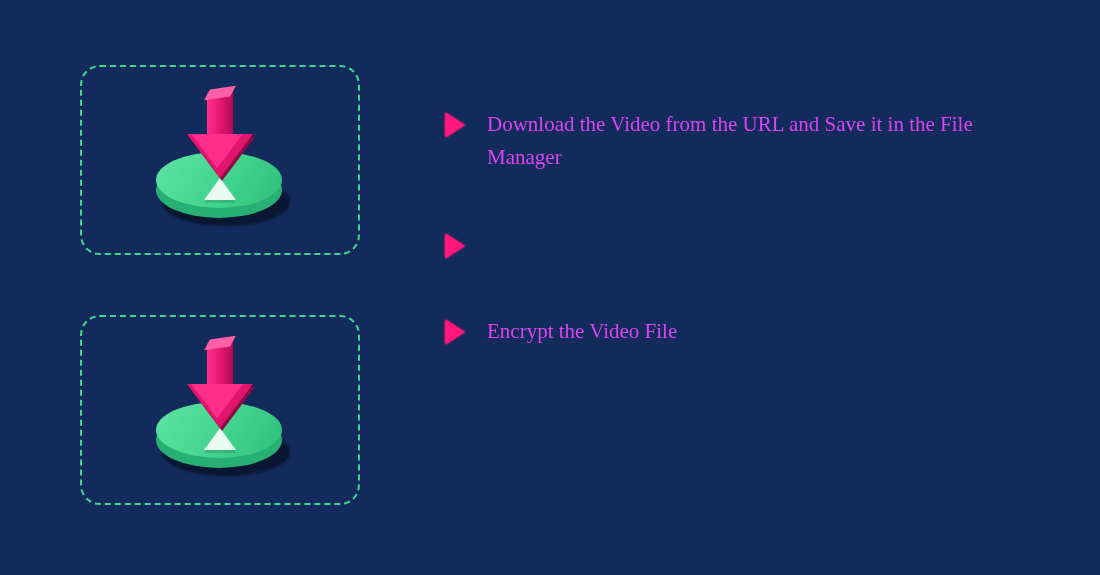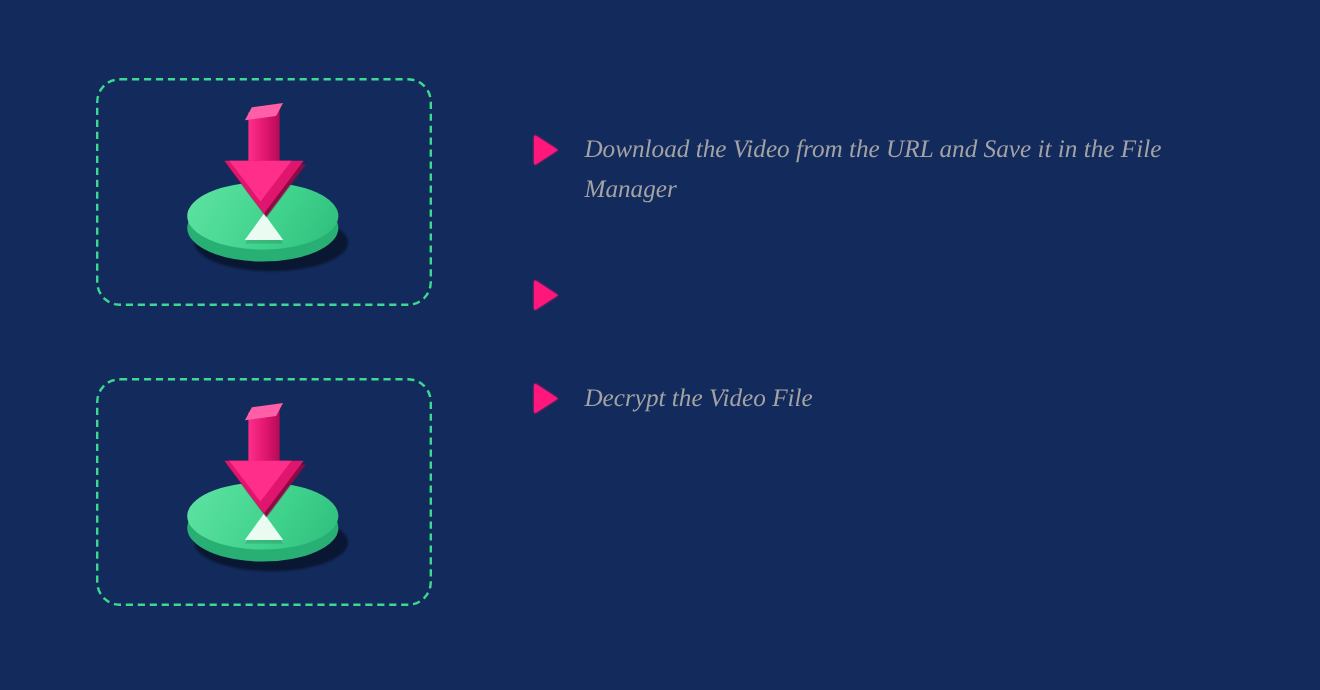--- a/index.html
+++ b/index.html
@@ -74,22 +74,21 @@
   .step:last-child { margin-bottom: 0; }
   .play {
     flex: 0 0 auto; width: 0; height: 0; margin-top: 4px;
     border-top: 13px solid transparent;
     border-bottom: 13px solid transparent;
     border-left: 20px solid #ff177b;
     border-radius: 3px;
     filter: drop-shadow(0 0 1px #ff177b);
   }
   .step-text {
-    color: #a3a3a3;
-    font-style: italic;
+    color: #d946ef;
     font-size: 21px;
     line-height: 1.55;
     max-width: 490px;
   }
 </style>
 </head>
 <body>
 
 <div class="card card-top">
   <div class="card-inner">
@@ -124,15 +123,15 @@
 <div class="steps">
   <div class="step">
     <div class="play"></div>
     <div class="step-text">Download the Video from the URL and Save it in the File Manager</div>
   </div>
   <div class="step">
     <div class="play"></div>
   </div>
   <div class="step">
     <div class="play"></div>
-    <div class="step-text">Decrypt the Video File</div>
+    <div class="step-text">Encrypt the Video File</div>
   </div>
 </div>
 
 </body></html>

